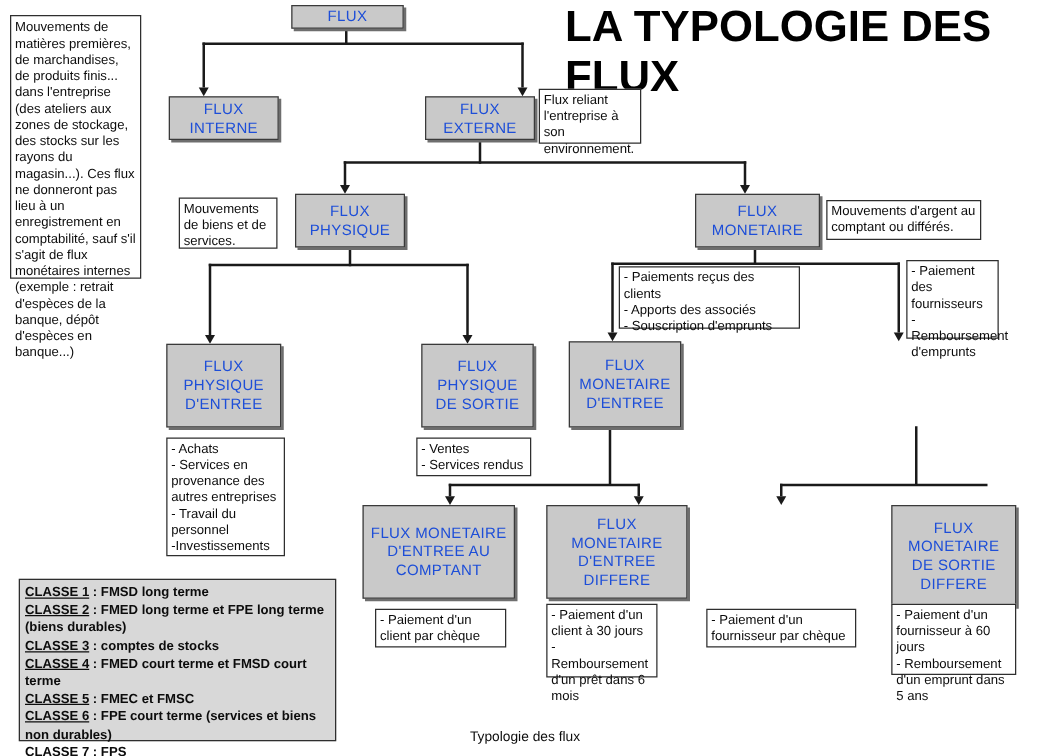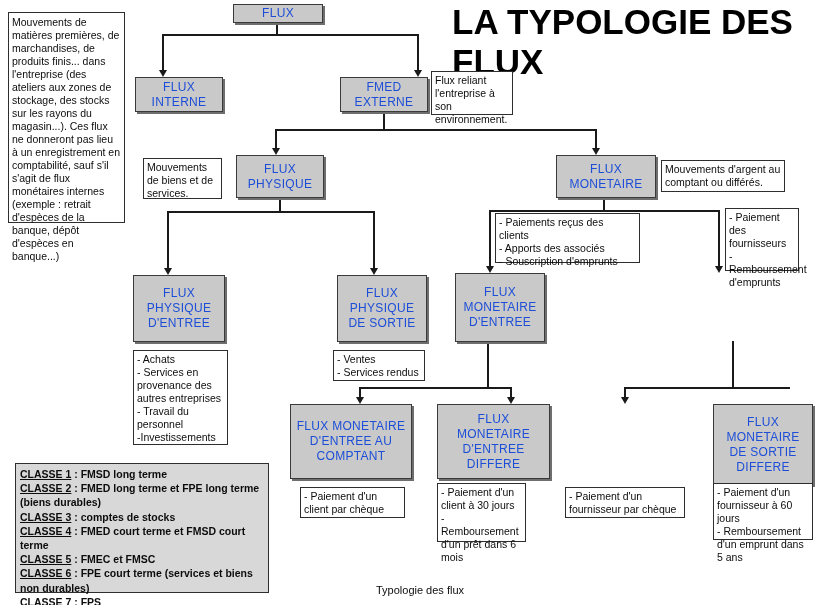--- a/index.html
+++ b/index.html
@@ -16,21 +16,21 @@
     box-shadow:2px 2px 0 #6e6e6e;display:flex;align-items:center;justify-content:center;
     text-align:center;font-size:12px;line-height:15px;letter-spacing:.3px;color:#1d4ed8;
     padding:1px 2px;box-sizing:border-box;
   }
   .note{
     position:absolute;background:#ffffff;border:1px solid #2e2e2e;
     font-size:10.5px;line-height:13px;padding:2px 3px;box-sizing:border-box;color:#0c0c0c;
   }
   .pre{white-space:pre-line;}
   .infobox{
-    position:absolute;left:8px;top:12px;width:117px;height:211px;
+    position:absolute;left:8px;top:12px;width:105px;height:211px;
     background:#fff;border:1px solid #2e2e2e;font-size:10.5px;line-height:13px;
     padding:3px 3px;box-sizing:border-box;color:#0c0c0c;
   }
   .classebox{
     position:absolute;left:15px;top:463px;width:254px;height:130px;
     background:#d8d8d8;border:1px solid #2e2e2e;box-sizing:border-box;
     font-size:10.5px;line-height:14.2px;font-weight:bold;padding:3px 4px;color:#0c0c0c;
   }
   .classe-label{text-decoration:underline;}
   .caption{
@@ -86,21 +86,21 @@
   <div class="v" style="left:510px;top:387px;width:2px;height:10px"></div>
   <div class="arr" style="left:507px;top:397px"></div>
 
   <div class="v" style="left:732px;top:341px;width:2px;height:47px"></div>
   <div class="h" style="left:624px;top:387px;width:166px;height:2px"></div>
   <div class="v" style="left:624px;top:387px;width:2px;height:10px"></div>
   <div class="arr" style="left:621px;top:397px"></div>
 
   <div class="node" style="left:233px;top:4px;width:90px;height:19px">FLUX</div>
   <div class="node" style="left:135px;top:77px;width:88px;height:35px">FLUX INTERNE</div>
-  <div class="node" style="left:340px;top:77px;width:88px;height:35px">FMED EXTERNE</div>
+  <div class="node" style="left:340px;top:77px;width:88px;height:35px">FLUX EXTERNE</div>
   <div class="node" style="left:236px;top:155px;width:88px;height:43px">FLUX PHYSIQUE</div>
   <div class="node" style="left:556px;top:155px;width:100px;height:43px">FLUX MONETAIRE</div>
   <div class="node" style="left:133px;top:275px;width:92px;height:67px">FLUX PHYSIQUE D'ENTREE</div>
   <div class="node" style="left:337px;top:275px;width:90px;height:67px">FLUX PHYSIQUE DE SORTIE</div>
   <div class="node" style="left:455px;top:273px;width:90px;height:69px">FLUX MONETAIRE D'ENTREE</div>
   <div class="node" style="left:290px;top:404px;width:122px;height:75px">FLUX MONETAIRE D'ENTREE AU COMPTANT</div>
   <div class="node" style="left:437px;top:404px;width:113px;height:75px">FLUX MONETAIRE D'ENTREE DIFFERE</div>
   <div class="node" style="left:713px;top:404px;width:100px;height:81px">FLUX MONETAIRE DE SORTIE DIFFERE</div>
 
   <div class="infobox">Mouvements de matières premières, de marchandises, de produits finis... dans l'entreprise (des ateliers aux zones de stockage, des stocks sur les rayons du magasin...). Ces flux ne donneront pas lieu à un enregistrement en comptabilité, sauf s'il s'agit de flux monétaires internes (exemple : retrait d'espèces de la banque, dépôt d'espèces en banque...)</div>

